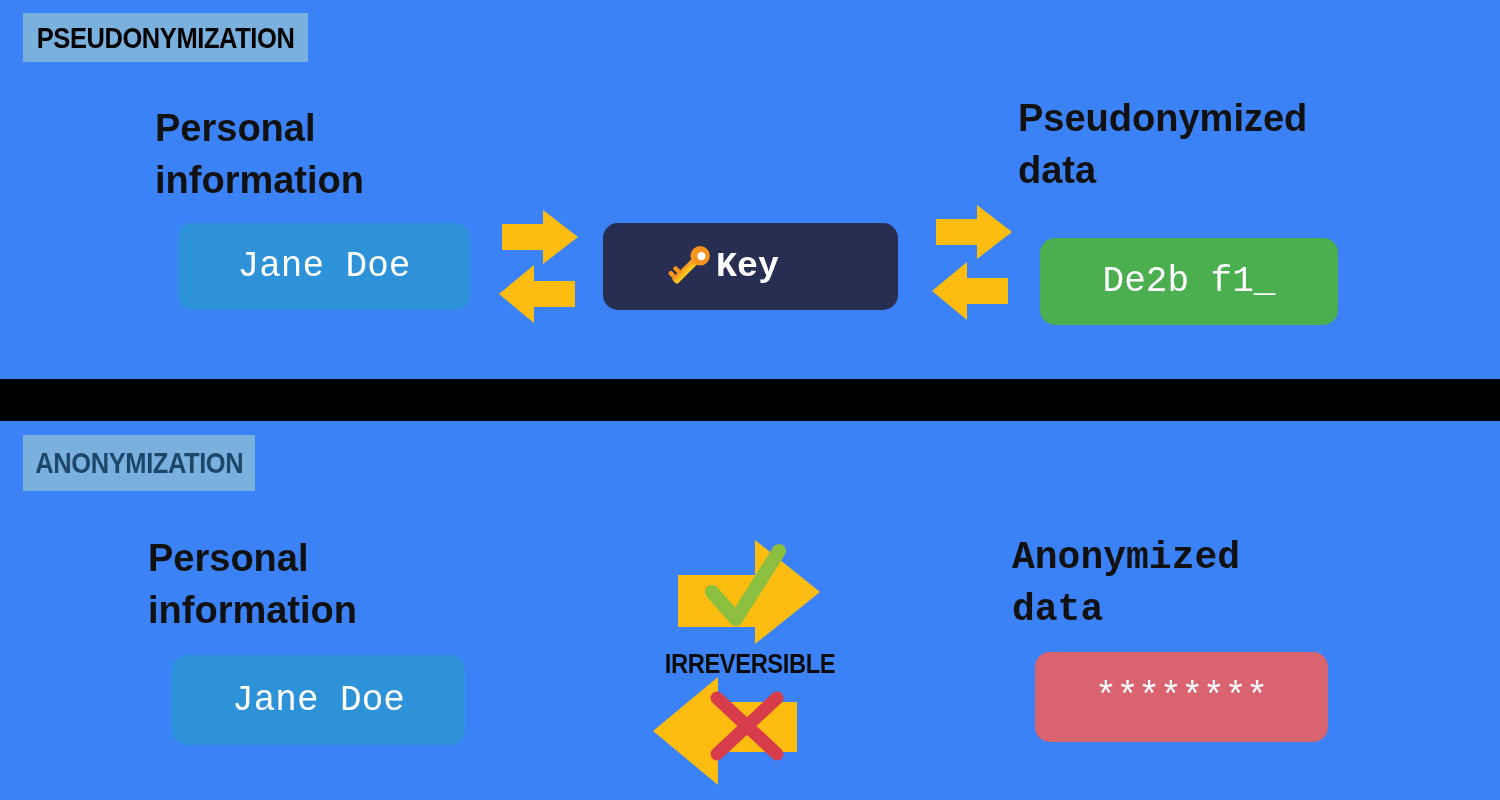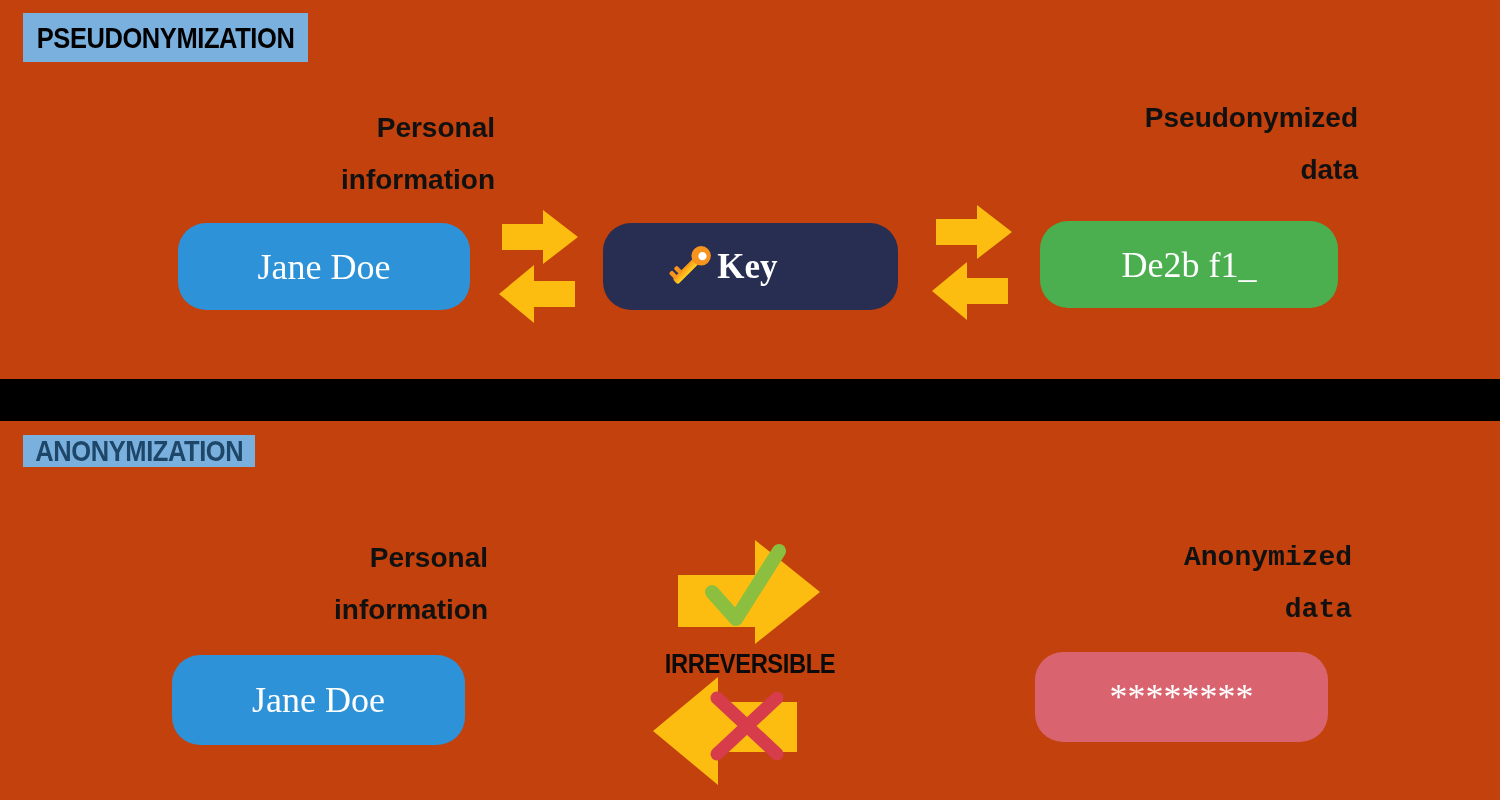--- a/index.html
+++ b/index.html
@@ -1,51 +1,51 @@
 <!DOCTYPE html>
 <html><head>
 <meta charset="utf-8">
 <style>
   html,body { margin:0; padding:0; background:#ccd7e4; }
   .canvas {
     position:relative; width:1500px; height:800px;
-    background:#c2410c; overflow:hidden;
+    background:#3b82f6; overflow:hidden;
     font-family:"Liberation Sans", sans-serif;
   }
   
   .section-label {
     position:absolute; display:flex; align-items:center; justify-content:center;
     background:#7ab0de;
   }
   .section-label .chip-text {
     font-weight:bold; font-size:30px; letter-spacing:-0.5px;
     transform:scaleX(0.85); white-space:nowrap;
   }
   #label-pseudo { left:23px; top:13px; width:285px; height:49px; color:#000000; }
-  #label-anon   { left:23px; top:435px; width:232px; height:32px; color:#1d4668; }
+  #label-anon   { left:23px; top:435px; width:232px; height:56px; color:#1d4668; }
 
   
   .heading {
-    position:absolute; text-align:right; font-weight:bold;
-    font-size:28px; line-height:52px; color:#111111; white-space:pre-line;
+    position:absolute; text-align:left; font-weight:bold;
+    font-size:38px; line-height:52px; color:#111111; white-space:pre-line;
   }
   #heading-personal-top   { left:155px; top:102px; width:340px; }
   #heading-pseudonymized  { left:1018px; top:92px; width:340px; }
   #heading-personal-bot   { left:148px; top:532px; width:340px; }
   #heading-anonymized     { left:1012px; top:532px; width:340px;font-family:Liberation Mono, monospace; }
 
   
   .value-box {
-    position:absolute; border-radius:28px;
+    position:absolute; border-radius:15px;
     display:flex; align-items:center; justify-content:center;
-    color:#ffffff; font-family:Liberation Serif, serif; font-size:36px;
+    color:#ffffff; font-family:Liberation Mono, monospace; font-size:36px;
   }
   #box-jane-top   { left:178px; top:223px; width:292px; height:87px; background:#2e92d8; }
   #box-key        { left:603px; top:223px; width:295px; height:87px; background:#272e52; }
-  #box-pseudo-val { left:1040px; top:221px; width:298px; height:87px; background:#4bae4f; }
+  #box-pseudo-val { left:1040px; top:238px; width:298px; height:87px; background:#4bae4f; }
   #box-jane-bot   { left:172px; top:655px; width:293px; height:90px; background:#2e92d8; }
   #box-anon-val   { left:1035px; top:652px; width:293px; height:90px; background:#d9646f; }
 
   .key-inner { display:flex; align-items:center; transform:translateX(-30px); }
   .key-inner .key-text { font-weight:bold; font-size:35px; }
 
   
   .divider { position:absolute; left:0; top:379px; width:1500px; height:42px; background:#000000; }
 
   

